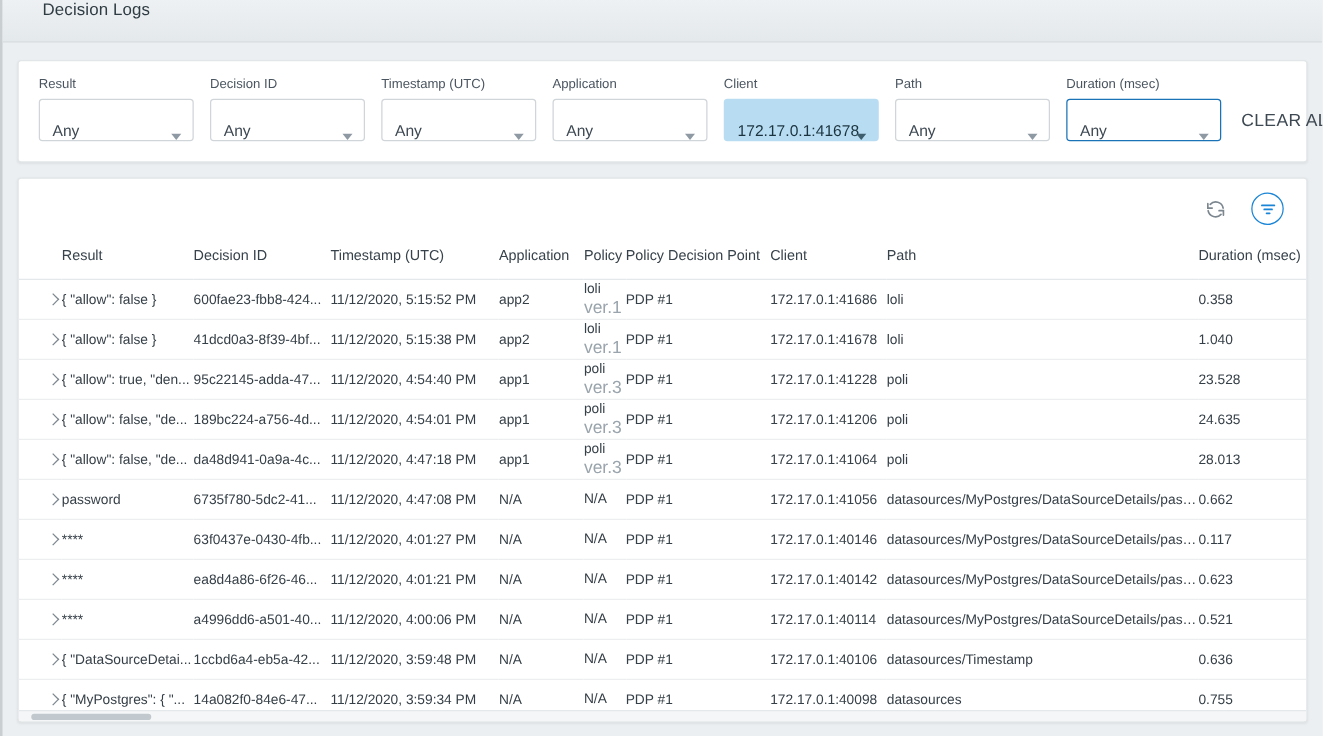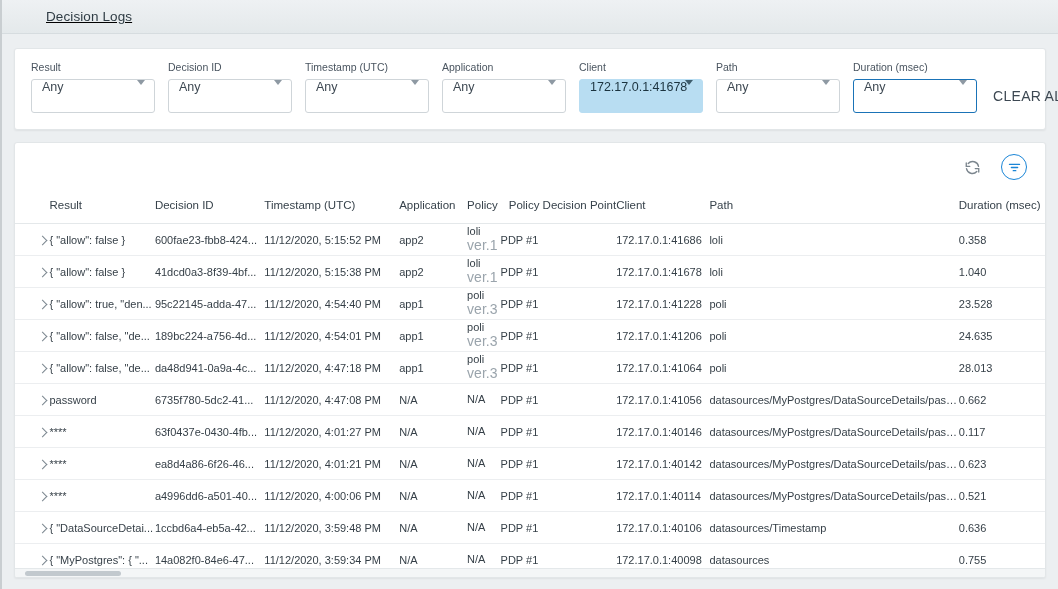--- a/index.html
+++ b/index.html
@@ -16,23 +16,21 @@
     border-left: 2px solid #c9ced1;
     overflow: hidden;
   }
 
   
   .titlebar {
     height: 34px;
     background: linear-gradient(to bottom, #eef1f3 0%, #e8ecee 60%, #e4e9eb 100%);
     border-bottom: 1px solid #d6dcdf;
     display: flex;
-    align-items: center;
-    padding-left: 44px;
-    text-decoration: underline;
+    padding-left: 32px;
   }
   .titlebar .title {
     font-size: 13.5px;
     color: #2f3c44;
     letter-spacing: .1px;
   }
 
   
   .page {
     padding: 14px 12px 0 12px;
@@ -63,21 +61,21 @@
     white-space: nowrap;
   }
   .select {
     position: relative;
     width: 124px;
     height: 34px;
     border: 1px solid #cfd5d9;
     border-radius: 3px;
     background: #fff;
     display: flex;
-    align-items: flex-start;
+    align-items: flex-end;
     padding: 0 10px;
     font-size: 12.5px;
     color: #3d4852;
     cursor: pointer;
   }
   .select.active {
     background: #b8ddf2;
     border-color: #b8ddf2;
     color: #1b333f;
   }
@@ -155,21 +153,21 @@
     text-overflow: ellipsis;
   }
 
   
   .c-exp { width: 34px; }
   .c-res { width: 104px; }
   .c-did { width: 108px; }
   .c-ts  { width: 133px; }
   .c-app { width: 67px; }
   .c-pol { width: 33px; }
-  .c-pdp { width: 114px; text-align: right; }
+  .c-pdp { width: 114px; }
   .c-cli { width: 92px; }
   .c-path{ width: 246px; }
   .c-dur { width: 85px; }
 
   thead th.c-exp { padding-left: 0; }
   td.cell-exp { text-align: left; padding-left: 24px; }
   .chev {
     display: inline-block;
     width: 7px; height: 7px;
     border-right: 1.6px solid #7b868f;

